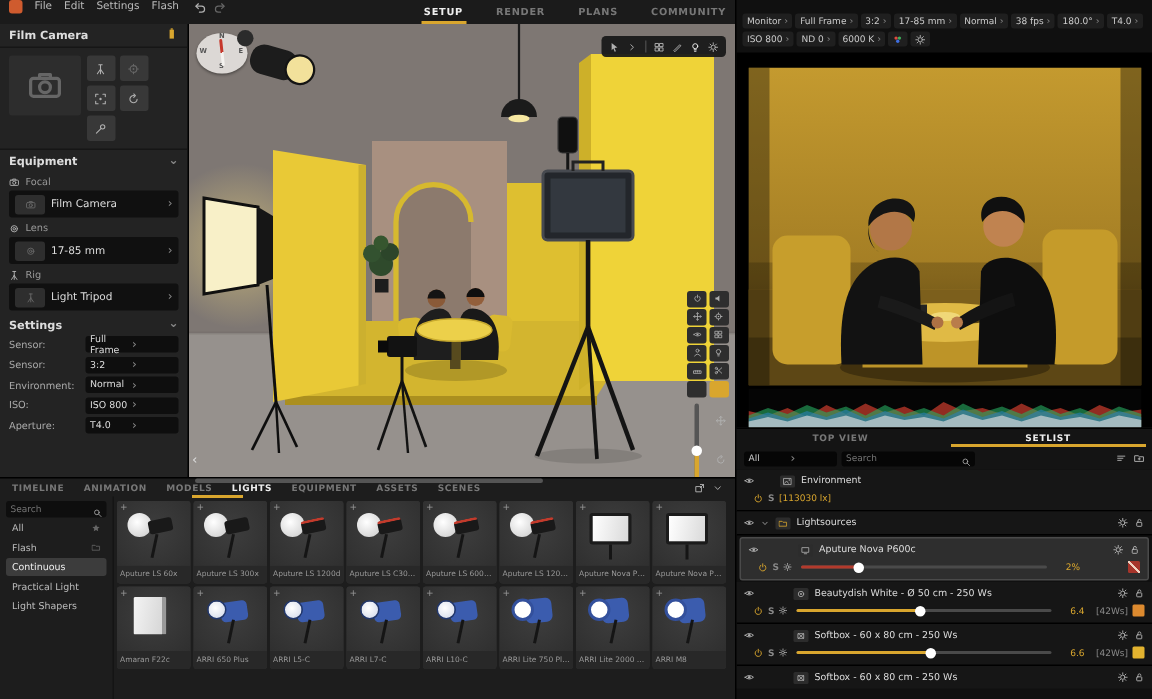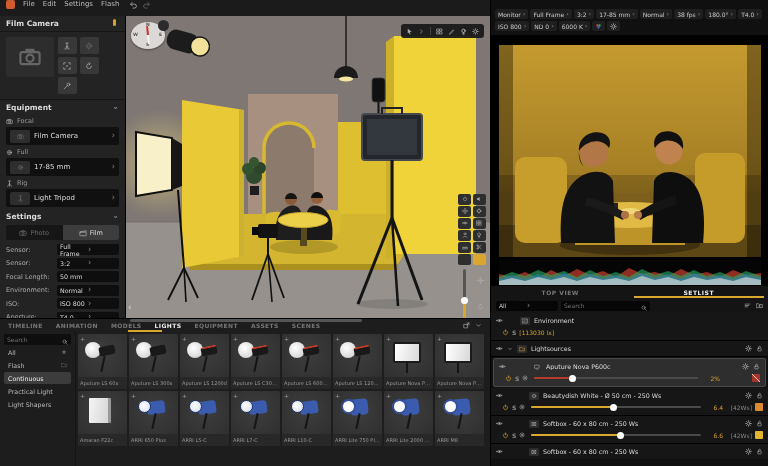--- a/index.html
+++ b/index.html
@@ -153,20 +153,26 @@
             <path d="M3.6 2.8 1.8 4.6 3.6 6.4"></path>
           </svg>
         </span>
         <span class="ic s9 dim">
           <svg viewBox="0 0 10 10">
             <path d="M8 4.6H4a2.2 2.2 0 0 0 0 4.4h1.6"></path>
             <path d="M6.4 2.8 8.2 4.6 6.4 6.4"></path>
           </svg>
         </span>
       </span>
+    <nav id="main-tabs">
+        <span class="main-tab active">SETUP</span>
+        <span class="main-tab">RENDER</span>
+        <span class="main-tab">PLANS</span>
+        <span class="main-tab">COMMUNITY</span>
+      </nav>
   </header>
 
   <aside id="left-panel">
     <div id="lp-head">
       <span id="lp-title">Film Camera</span>
       <span id="lp-batt"><span class="ic yel s9">
             <svg viewBox="0 0 10 10">
               <rect x="3.4" y="2" width="3.2" height="6.6" class="f"></rect>
               <rect x="4.2" y="1" width="1.6" height="1" class="f"></rect>
             </svg>
@@ -253,21 +259,21 @@
           <span class="grp-val">Film Camera</span>
           <span class="chev">›</span>
         </div>
         <div class="grp-label">
           <span class="ic s7">
             <svg viewBox="0 0 10 10">
               <circle cx="5" cy="5" r="3"></circle>
               <circle cx="5" cy="5" r="1.2"></circle>
             </svg>
           </span>
-          <span>Full</span>
+          <span>Lens</span>
         </div>
         <div class="grp-row">
           <div class="grp-thumb">
             <span class="ic s7 dim">
               <svg viewBox="0 0 10 10">
                 <circle cx="5" cy="5" r="3"></circle>
                 <circle cx="5" cy="5" r="1.2"></circle>
               </svg>
             </span>
           </div>
@@ -291,60 +297,33 @@
             </span>
           </div>
           <span class="grp-val">Light Tripod</span>
           <span class="chev">›</span>
         </div>
       </div>
     <div class="sec-head">
       <span>Settings</span>
       <span class="chev">⌄</span>
     </div>
-    <div id="mode-toggle">
-        <div class="mode-btn">
-          <span class="ic dim">
-            <svg viewBox="0 0 10 10">
-              <rect x="1" y="3" width="8" height="5" rx=".8"></rect>
-              <circle cx="5" cy="5.5" r="1.5"></circle>
-              <path d="M3.5 3V2h3v1"></path>
-            </svg>
-          </span>
-          <span>Photo</span>
-        </div>
-        <div class="mode-btn active">
-          <span class="ic">
-            <svg viewBox="0 0 10 10">
-              <rect x="1" y="4" width="8" height="4.4" rx=".6"></rect>
-              <path d="M1.2 3.8 8.6 2.2l.3 1.4"></path>
-            </svg>
-          </span>
-          <span>Film</span>
-        </div>
-      </div>
     <div id="set-rows">
         <div class="set-row">
           <span class="set-label">Sensor:</span>
           <div class="set-val">
             <span>Full Frame</span>
             <span class="chev">›</span>
           </div>
         </div>
         <div class="set-row">
           <span class="set-label">Sensor:</span>
           <div class="set-val">
             <span>3:2</span>
             <span class="chev">›</span>
-          </div>
-        </div>
-        <div class="set-row">
-          <span class="set-label">Focal Length:</span>
-          <div class="set-val">
-            <span>50 mm</span>
           </div>
         </div>
         <div class="set-row">
           <span class="set-label">Environment:</span>
           <div class="set-val">
             <span>Normal</span>
             <span class="chev">›</span>
           </div>
         </div>
         <div class="set-row">

